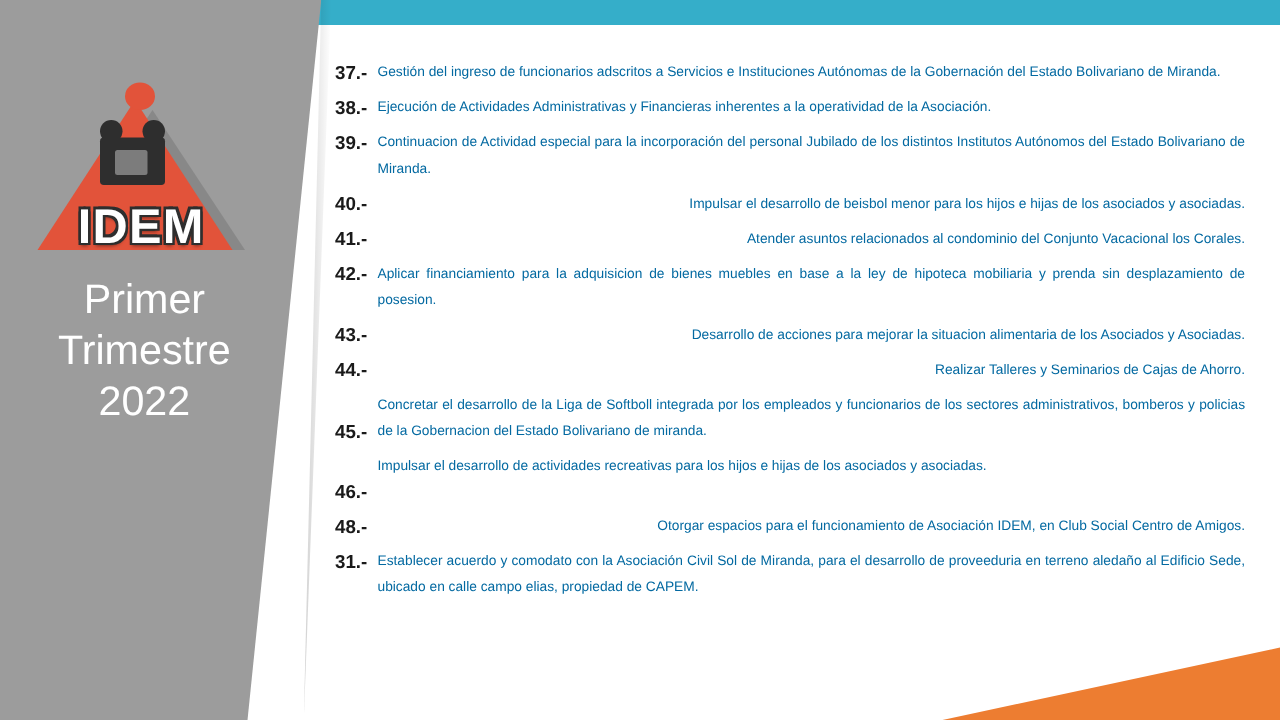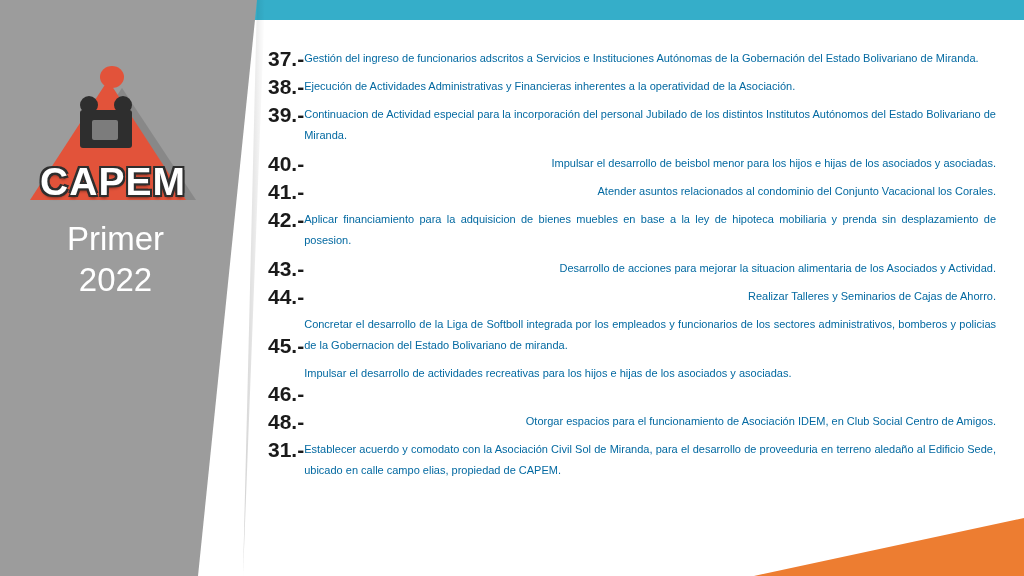--- a/index.html
+++ b/index.html
@@ -145,21 +145,21 @@
     top: 48px; left: 268px;
     width: 728px;
   }
   .item {
     display: flex;
     align-items: flex-start;
     margin-bottom: 7px;
   }
   .item-num {
     flex: 0 0 34px;
-    font-size: 21px;
+    font-size: 15px;
     font-weight: bold;
     color: #1a1a1a;
     line-height: 21px;
     text-align: left;
   }
   .item-num.mid { align-self: center; margin-top: 20px; }
   .item-text {
     flex: 1;
     font-size: 11px;
     line-height: 21px;
@@ -180,25 +180,26 @@
   <div class="grey-panel-shadow"></div>
 
   <div class="logo-wrap">
     <div class="logo-tri-shadow"></div>
     <div class="logo-tri"></div>
     <div class="logo-ball"></div>
     <div class="logo-reel-l"></div>
     <div class="logo-reel-r"></div>
     <div class="logo-cam"></div>
     <div class="logo-cam-lens"></div>
-    <div class="logo-text">CAPEM</div>
+    <div class="logo-text">IDEM</div>
   </div>
 
   <div class="panel-title">
     <div>Primer</div>
+    <div>Trimestre</div>
     <div>2022</div>
   </div>
 
   <div class="content" id="content">
       <div class="item">
         <div class="item-num">37.-</div>
         <div class="item-text">Gestión del ingreso de funcionarios adscritos a Servicios e Instituciones Autónomas de la Gobernación del Estado Bolivariano de Miranda.</div>
       </div>
       <div class="item">
         <div class="item-num">38.-</div>
@@ -215,21 +216,21 @@
       <div class="item">
         <div class="item-num">41.-</div>
         <div class="item-text nojust">Atender asuntos relacionados al condominio del Conjunto Vacacional los Corales.</div>
       </div>
       <div class="item">
         <div class="item-num">42.-</div>
         <div class="item-text">Aplicar financiamiento para la adquisicion de bienes muebles en base a la ley de hipoteca mobiliaria y prenda sin desplazamiento de posesion.</div>
       </div>
       <div class="item">
         <div class="item-num">43.-</div>
-        <div class="item-text nojust">Desarrollo de acciones para mejorar la situacion alimentaria de los Asociados y Actividad.</div>
+        <div class="item-text nojust">Desarrollo de acciones para mejorar la situacion alimentaria de los Asociados y Asociadas.</div>
       </div>
       <div class="item">
         <div class="item-num">44.-</div>
         <div class="item-text nojust">Realizar Talleres y Seminarios de Cajas de Ahorro.</div>
       </div>
       <div class="item">
         <div class="item-num mid">45.-</div>
         <div class="item-text">Concretar el desarrollo de la Liga de Softboll integrada por los empleados y funcionarios de los sectores administrativos, bomberos y policias de la Gobernacion del Estado Bolivariano de miranda.</div>
       </div>
       <div class="item">

